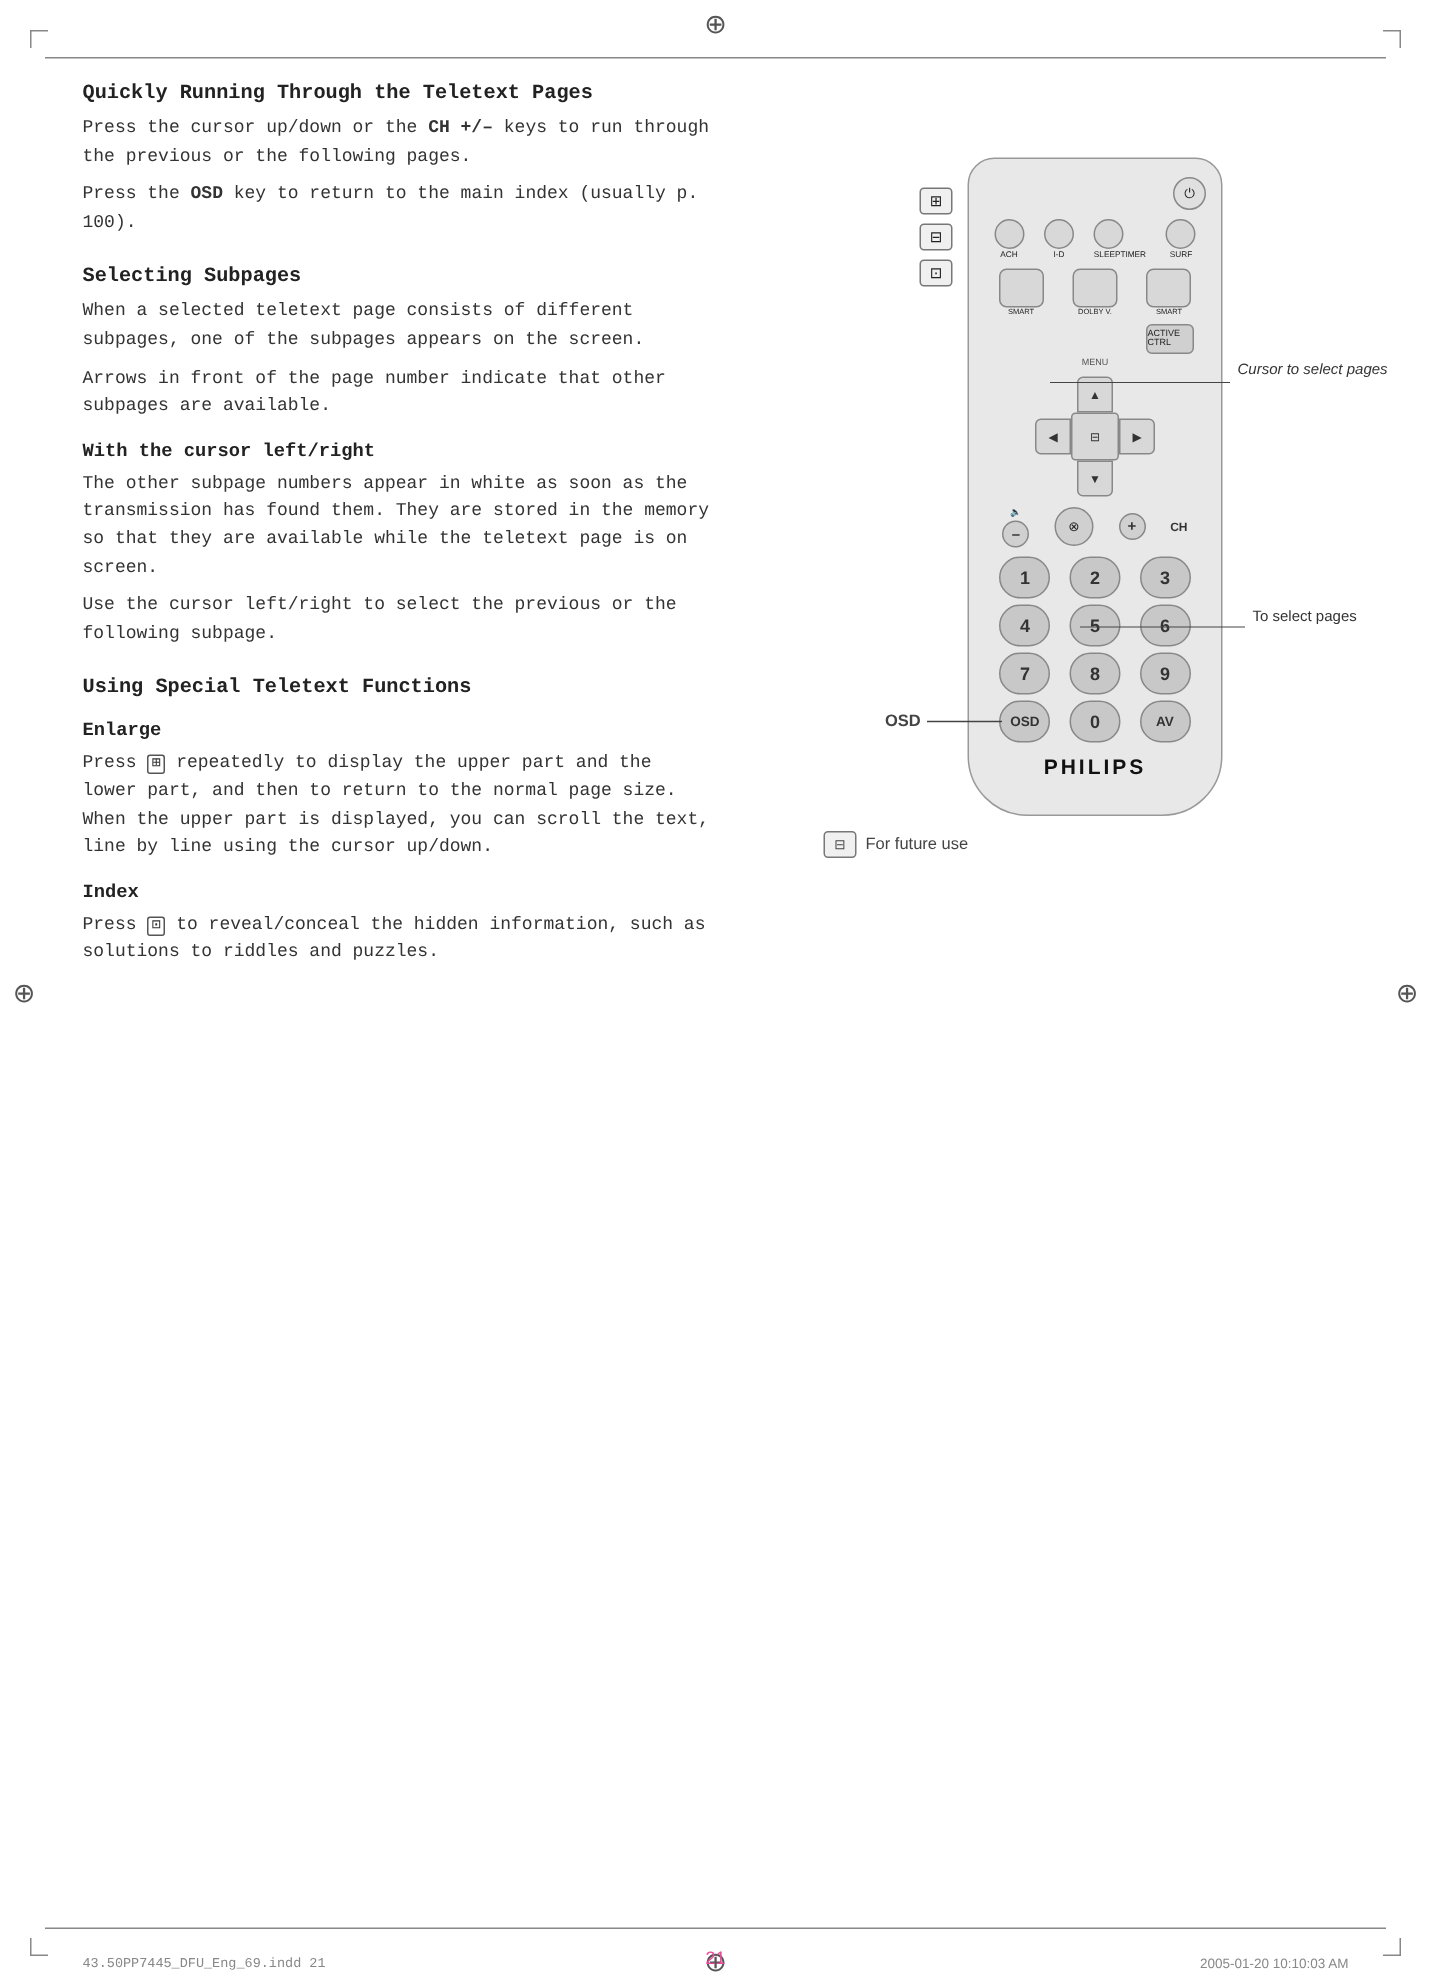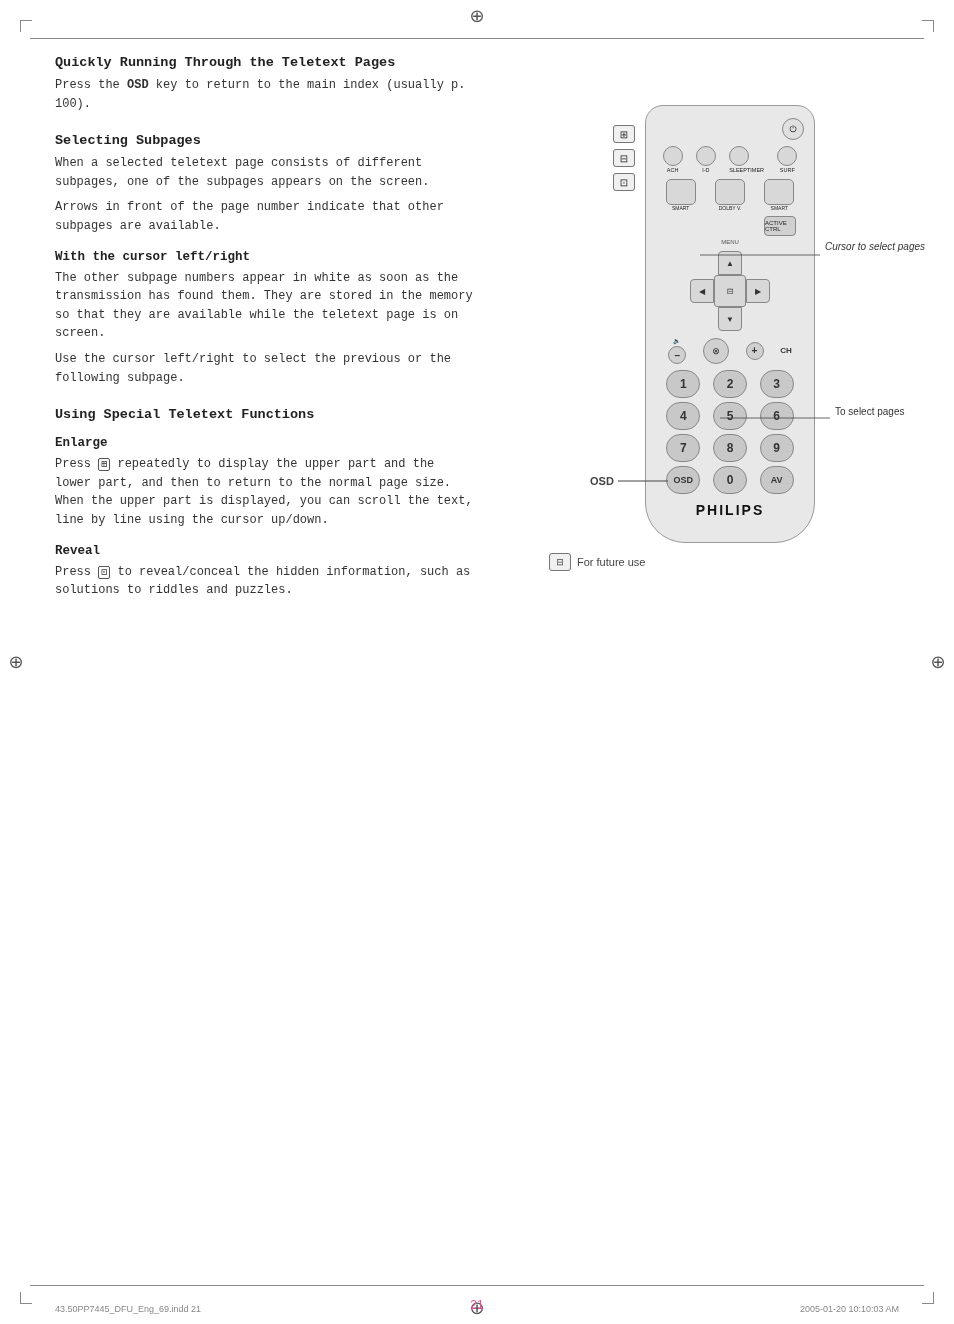--- a/index.html
+++ b/index.html
@@ -330,20 +330,21 @@
       color: #ec4899;
     }
 
     
     .footer-left {
       position: absolute;
       bottom: 10px;
       left: 55px;
       font-size: 9px;
       color: #888;
+      font-family: Liberation Mono, monospace;
     }
     .footer-right {
       position: absolute;
       bottom: 10px;
       right: 55px;
       font-size: 9px;
       color: #888;
     }
 
     .top-row-remote {
@@ -399,41 +400,44 @@
 <div class="reg-mark reg-top">⊕</div>
 <div class="reg-mark reg-bottom">⊕</div>
 <div class="reg-mark reg-left">⊕</div>
 <div class="reg-mark reg-right">⊕</div>
 
 <div class="page-content">
 
   <div class="left-column">
 
     <h2 class="section-title">Quickly Running Through the Teletext Pages</h2>
+    <p>
+      Press the cursor up/down or the <span class="bold-inline">CH +/–</span> keys to run through the previous or the following pages.
+    </p>
 
     <p>
       Press the <span class="bold-inline">OSD</span> key to return to the main index (usually p. 100).
     </p>
 
     <h2 class="section-title">Selecting Subpages</h2>
     <p>When a selected teletext page consists of different subpages, one of the subpages appears on the screen.</p>
     <p>Arrows in front of the page number indicate that other subpages are available.</p>
 
     <h3 class="sub-title">With the cursor left/right</h3>
     <p>The other subpage numbers appear in white as soon as the transmission has found them. They are stored in the memory so that they are available while the teletext page is on screen.</p>
     <p>Use the cursor left/right to select the previous or the following subpage.</p>
 
     <h2 class="section-title">Using Special Teletext Functions</h2>
 
     <h3 class="sub-title">Enlarge</h3>
     <p>
       Press <span style="border:1px solid #555; padding:0 2px; font-size:10px; border-radius:2px;">⊞</span> repeatedly to display the upper part and the lower part, and then to return to the normal page size. When the upper part is displayed, you can scroll the text, line by line using the cursor up/down.
     </p>
 
-    <h3 class="sub-title">Reveal</h3>
+    <h3 class="sub-title">Index</h3>
     <p>
       Press <span style="border:1px solid #555; padding:0 2px; font-size:10px; border-radius:2px;">⊡</span> to reveal/conceal the hidden information, such as solutions to riddles and puzzles.
     </p>
 
   </div>
 
   <div class="right-column">
 
     <div style="position:relative; display:flex; flex-direction:row; gap:10px; justify-content:center;">
 

